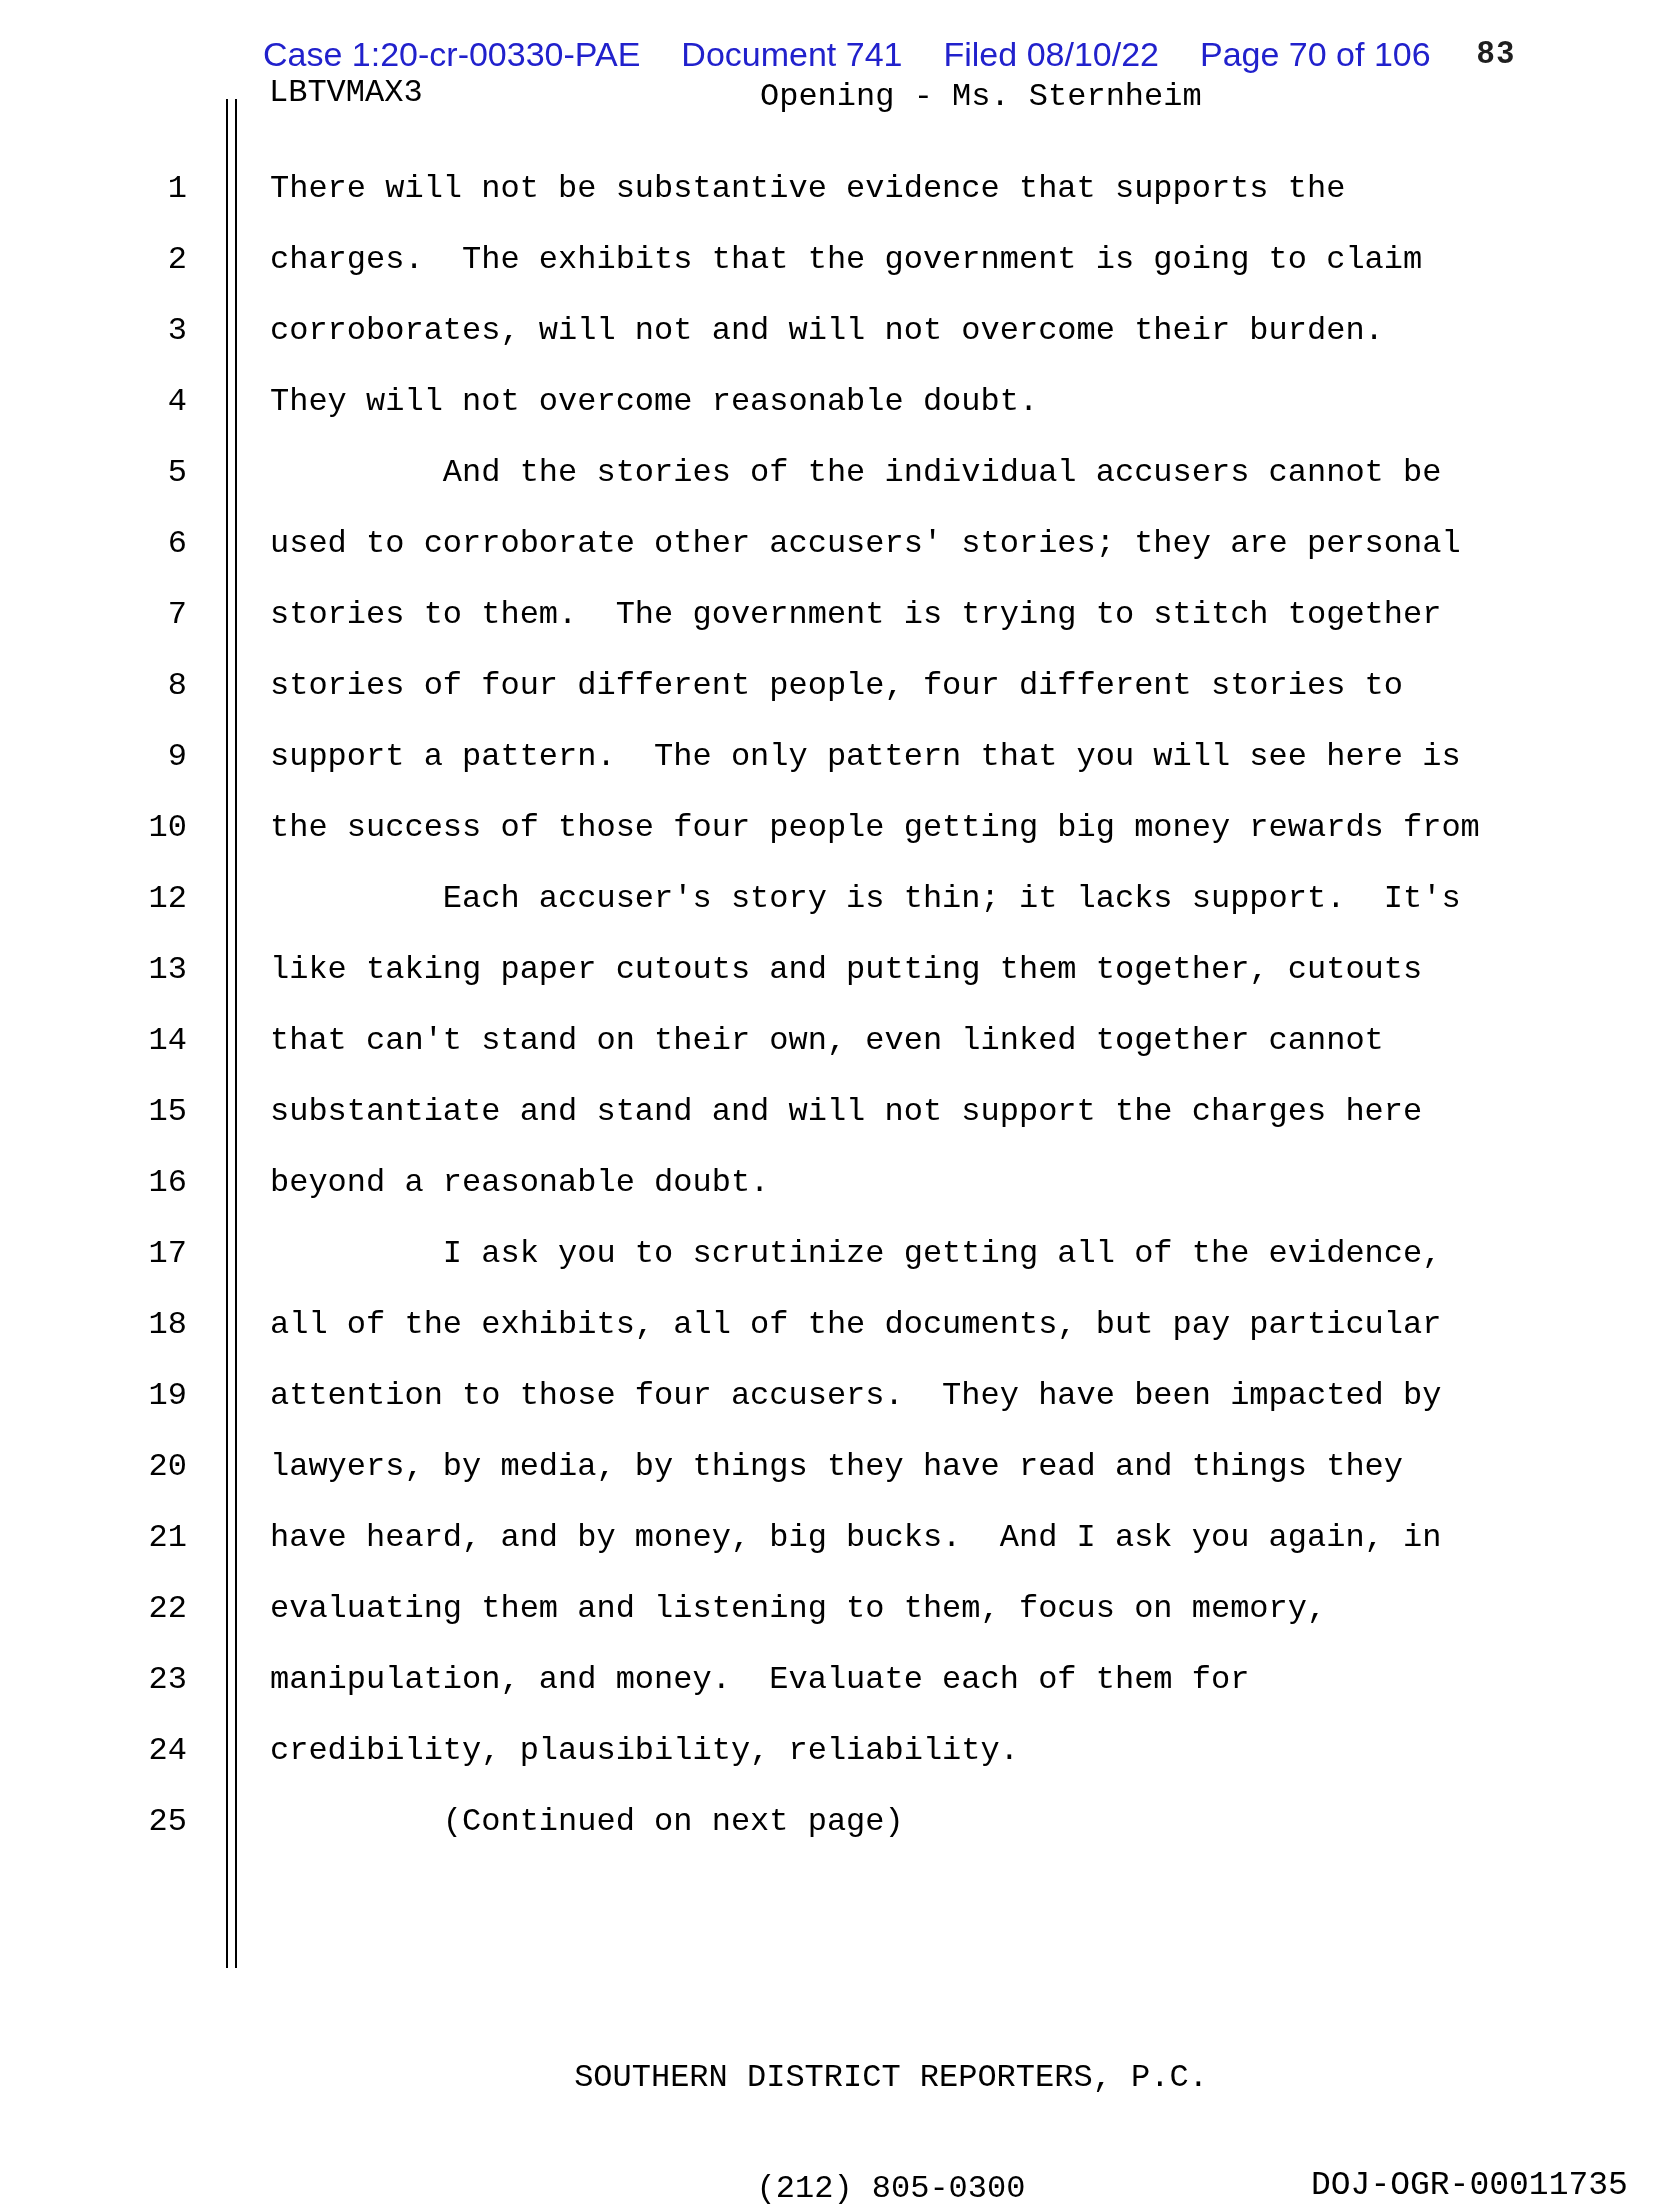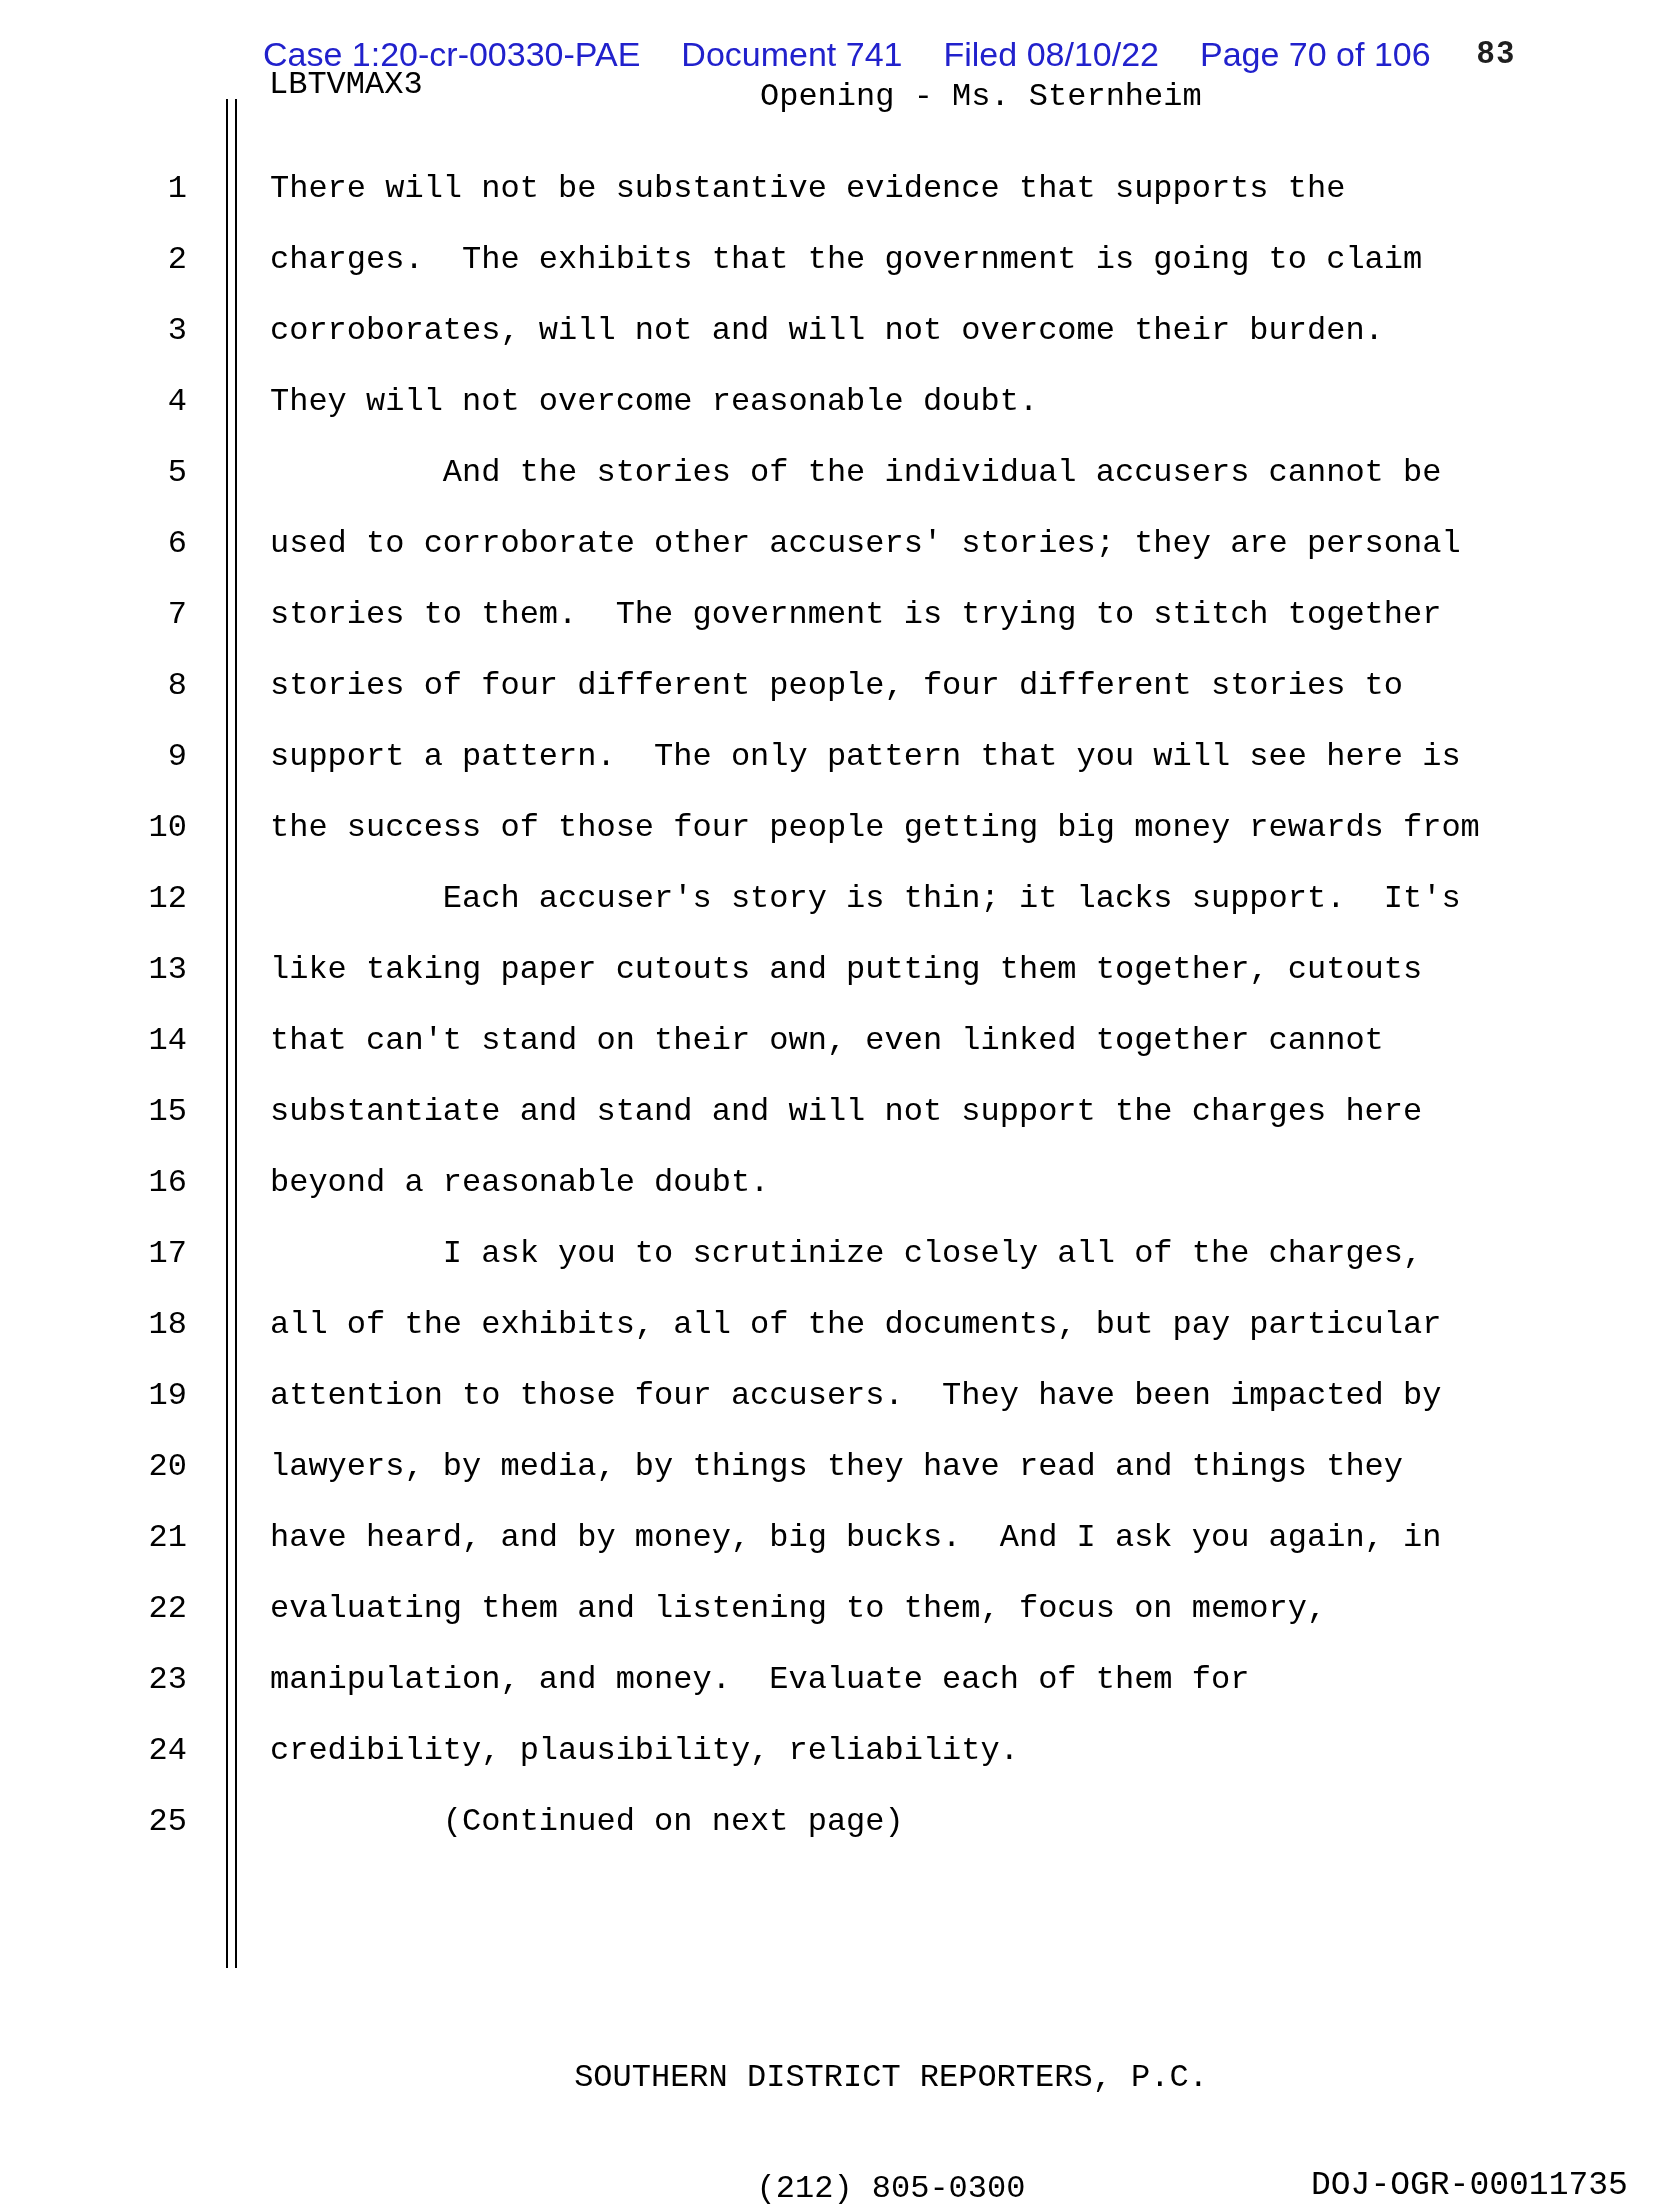--- a/index.html
+++ b/index.html
@@ -42,21 +42,21 @@
     line-height: 1;
     color: #1f1f1f;
     letter-spacing: 2.6px;
     font-weight: bold;
   }
 
   
   .session-code {
     position: absolute;
     left: 269px;
-    top: 69px;
+    top: 77px;
     font-size: 32px;
     line-height: 1;
     white-space: pre;
     font-family: Liberation Mono, monospace;
   }
   .session-title {
     position: absolute;
     left: 760px;
     top: 81px;
     font-size: 32px;
@@ -151,21 +151,21 @@
       <div class="row"><span class="lnum">6</span><span class="ltext">used to corroborate other accusers' stories; they are personal</span></div>
       <div class="row"><span class="lnum">7</span><span class="ltext">stories to them.  The government is trying to stitch together</span></div>
       <div class="row"><span class="lnum">8</span><span class="ltext">stories of four different people, four different stories to</span></div>
       <div class="row"><span class="lnum">9</span><span class="ltext">support a pattern.  The only pattern that you will see here is</span></div>
       <div class="row"><span class="lnum">10</span><span class="ltext">the success of those four people getting big money rewards from</span></div>
       <div class="row"><span class="lnum">12</span><span class="ltext">         Each accuser's story is thin; it lacks support.  It's</span></div>
       <div class="row"><span class="lnum">13</span><span class="ltext">like taking paper cutouts and putting them together, cutouts</span></div>
       <div class="row"><span class="lnum">14</span><span class="ltext">that can't stand on their own, even linked together cannot</span></div>
       <div class="row"><span class="lnum">15</span><span class="ltext">substantiate and stand and will not support the charges here</span></div>
       <div class="row"><span class="lnum">16</span><span class="ltext">beyond a reasonable doubt.</span></div>
-      <div class="row"><span class="lnum">17</span><span class="ltext">         I ask you to scrutinize closely all of the charges,</span></div>
+      <div class="row"><span class="lnum">17</span><span class="ltext">         I ask you to scrutinize getting all of the evidence,</span></div>
       <div class="row"><span class="lnum">18</span><span class="ltext">all of the exhibits, all of the documents, but pay particular</span></div>
       <div class="row"><span class="lnum">19</span><span class="ltext">attention to those four accusers.  They have been impacted by</span></div>
       <div class="row"><span class="lnum">20</span><span class="ltext">lawyers, by media, by things they have read and things they</span></div>
       <div class="row"><span class="lnum">21</span><span class="ltext">have heard, and by money, big bucks.  And I ask you again, in</span></div>
       <div class="row"><span class="lnum">22</span><span class="ltext">evaluating them and listening to them, focus on memory,</span></div>
       <div class="row"><span class="lnum">23</span><span class="ltext">manipulation, and money.  Evaluate each of them for</span></div>
       <div class="row"><span class="lnum">24</span><span class="ltext">credibility, plausibility, reliability.</span></div>
       <div class="row"><span class="lnum">25</span><span class="ltext">         (Continued on next page)</span></div>
     </div>
 

